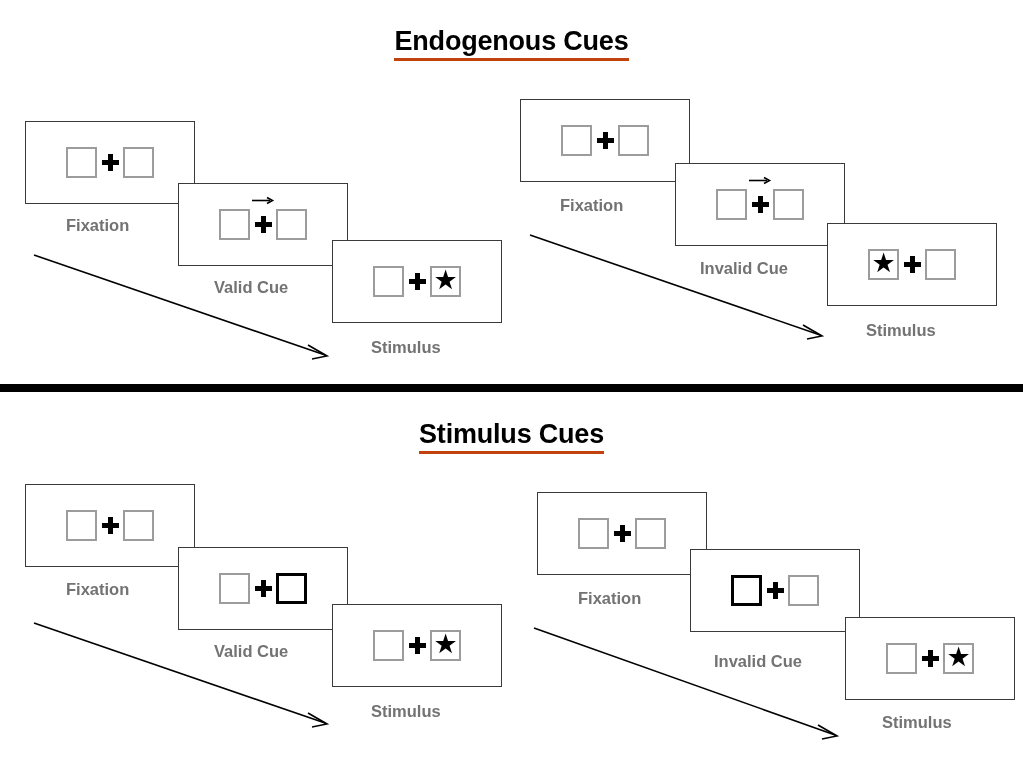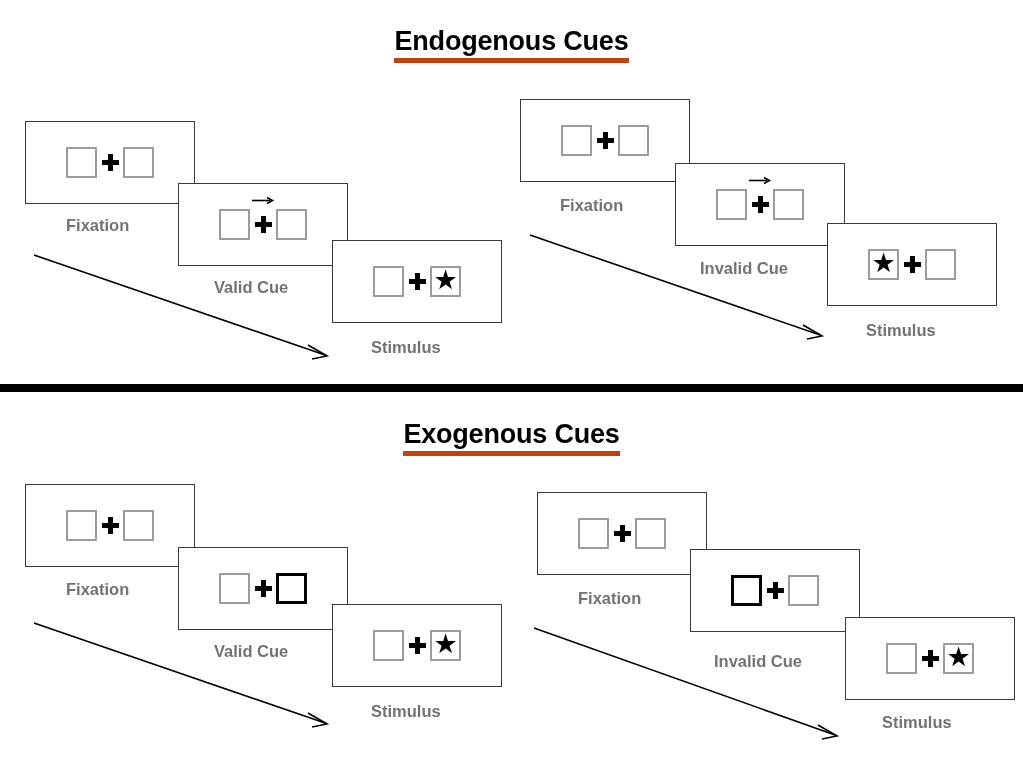--- a/index.html
+++ b/index.html
@@ -25,21 +25,21 @@
     position: absolute;
     width: 1023px;
     left: 0;
     text-align: center;
     font-size: 27px;
     font-weight: bold;
     letter-spacing: -0.2px;
     color: #000000;
   }
   .section-title span.title-text {
-    border-bottom: 5px solid #c2410c;
+    border-bottom: 3px solid #c2410c;
     padding-bottom: 2px;
   }
 
   
   .divider {
     position: absolute;
     left: 0;
     width: 1023px;
     height: 8px;
     background: #000000;
@@ -242,21 +242,21 @@
         <div class="plus"></div>
       </div>
       <div class="stim-box"></div>
     </div>
   </div>
   <div class="caption" style="left:866px; top:321px;">Stimulus</div>
 
   <div class="divider" style="top:384px;"></div>
 
   <div class="section-title" style="top:419px;">
-    <span class="title-text">Exogenous Cues</span>
+    <span class="title-text">Stimulus Cues</span>
   </div>
 
   <svg class="seq-arrow" style="left:20px; top:605px; width:340px; height:125px;" viewBox="0 0 340 125">
     <line x1="14" y1="18" x2="305" y2="118" stroke="#000000" stroke-width="1.6"></line>
     <polyline points="288,108 307,119 292,122" fill="none" stroke="#000000" stroke-width="1.6"></polyline>
   </svg>
 
   <div class="panel" style="left:25px; top:484px;">
     <div class="panel-inner">
       <div class="stim-box"></div>

